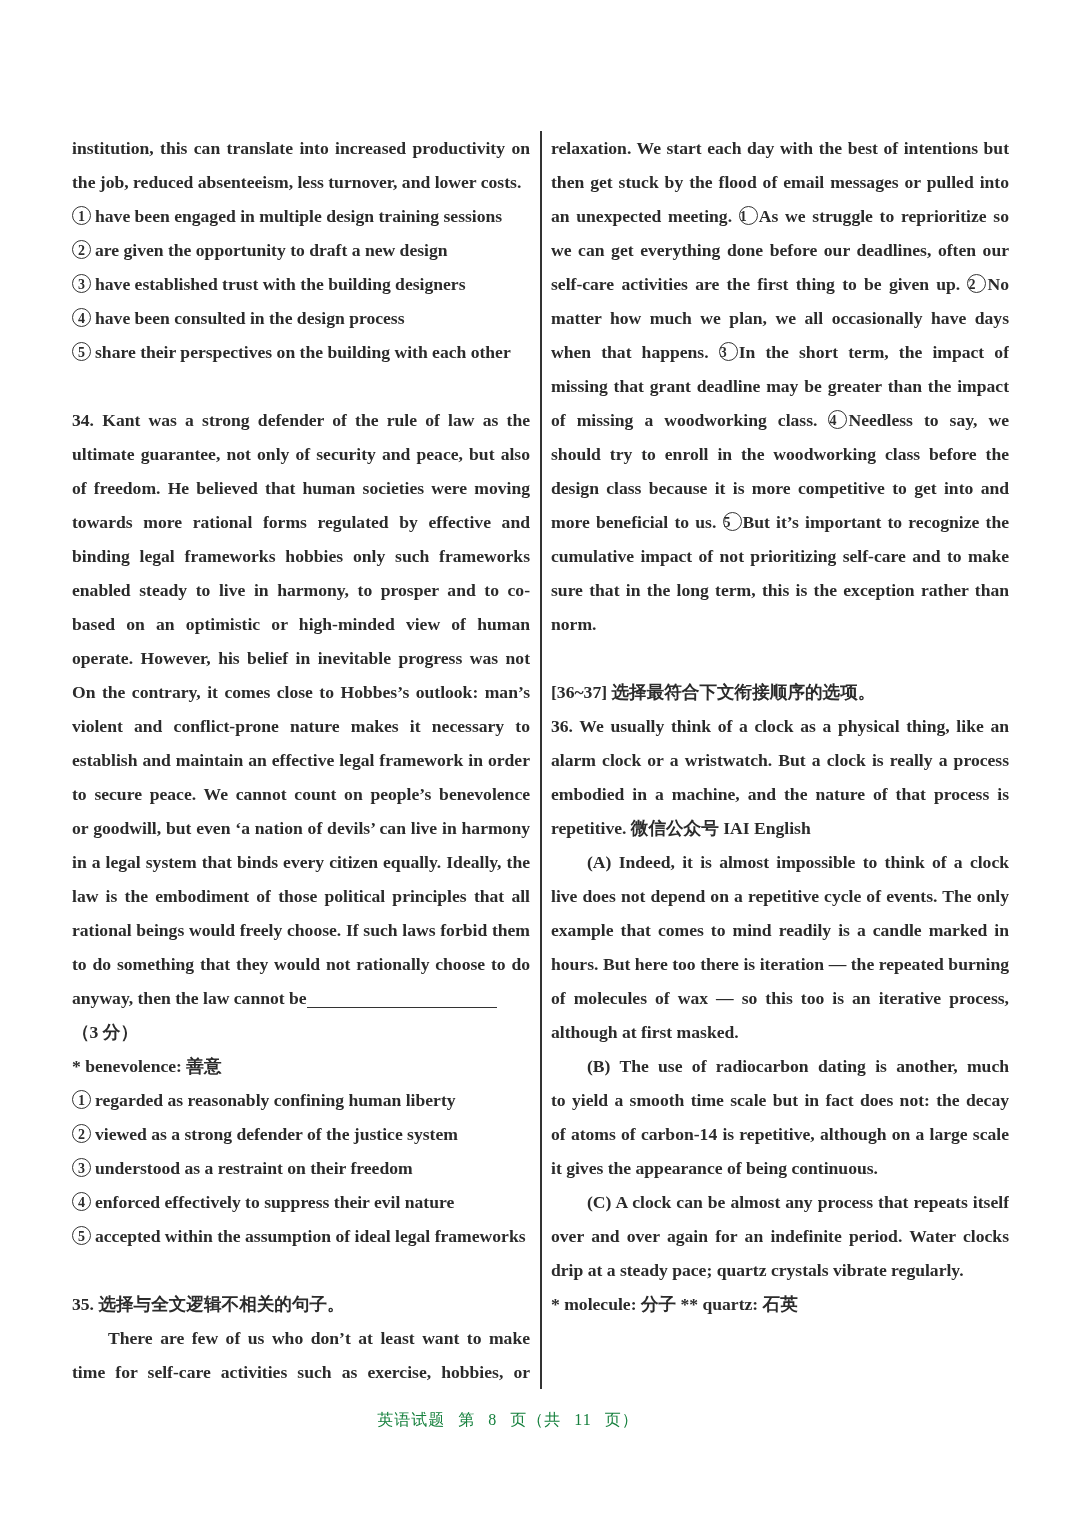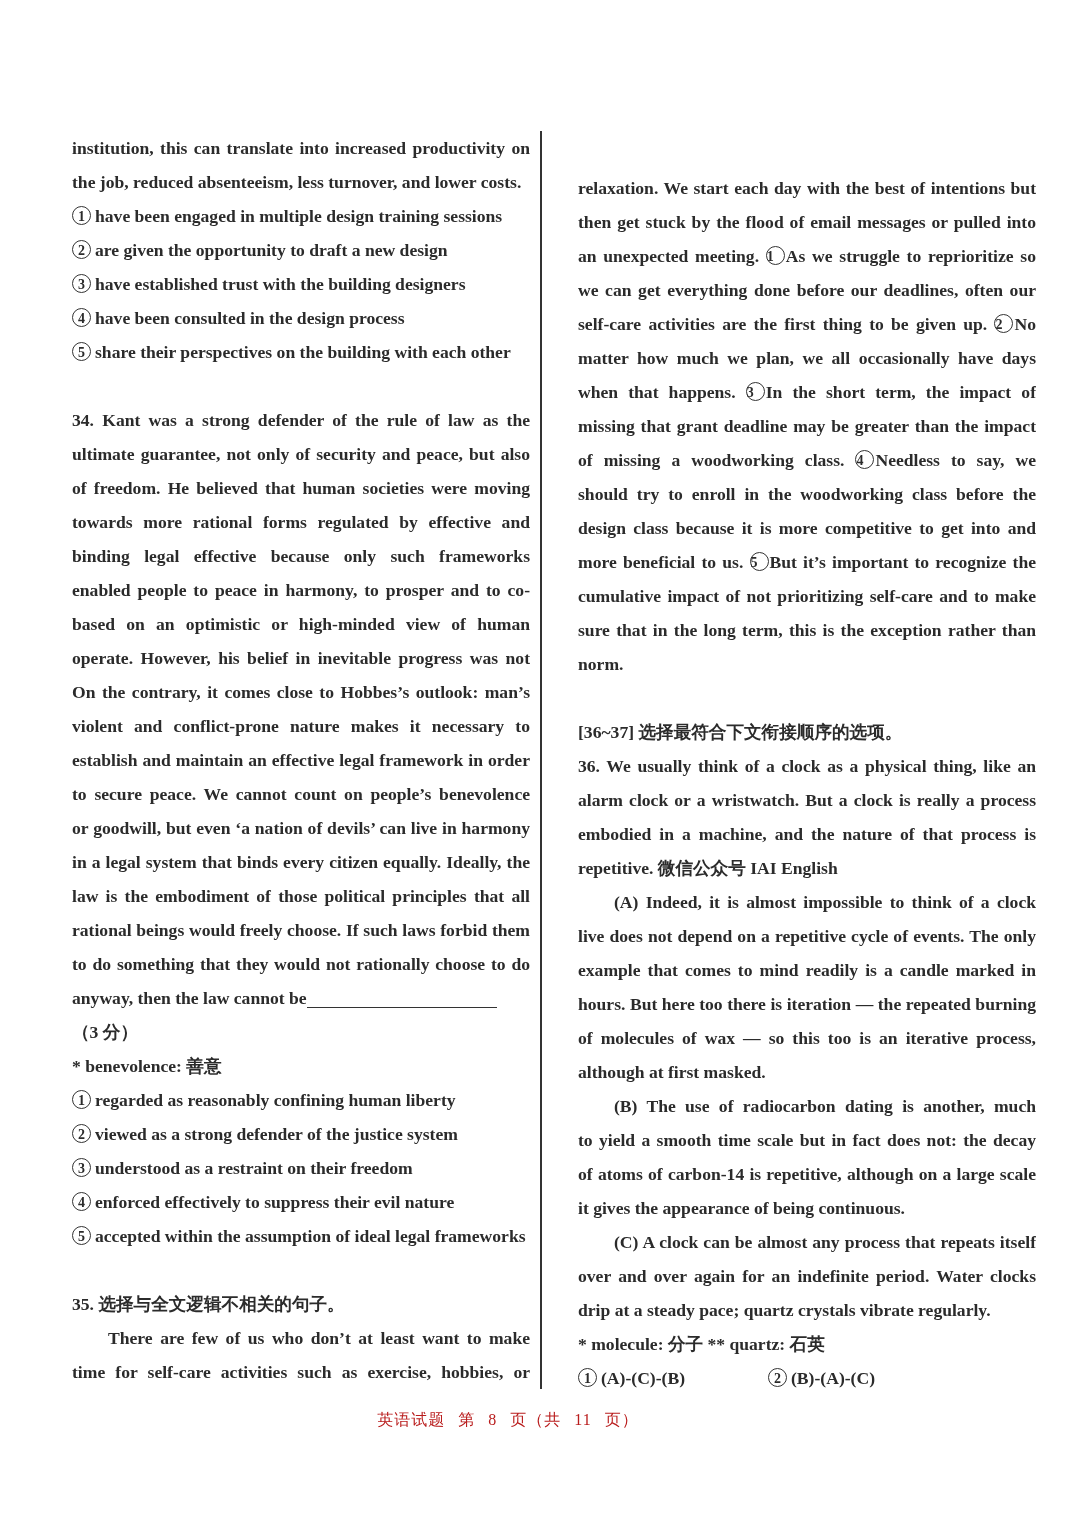--- a/index.html
+++ b/index.html
@@ -1,34 +1,34 @@
 <!DOCTYPE html>
 <html><head>
 <meta charset="utf-8">
 <style>
   html, body { margin: 0; padding: 0; background: #ffffff; }
   body { width: 1080px; height: 1527px; position: relative; overflow: hidden;
          font-family: "Liberation Serif", "DejaVu Serif", serif; color: #2b2b2b; }
   .col { position: absolute; top: 131px; font-size: 17.6px; line-height: 34px; font-weight: bold; }
   .col-left { left: 72px; width: 458px; }
-  .col-right { left: 578px; width: 458px; margin-top: 40px; }
+  .col-right { left: 551px; width: 458px; }
   .divider { position: absolute; left: 540px; top: 131px; width: 1.5px; height: 1258px; background: #333; }
   .line { display: block; white-space: nowrap; height: 34px; }
   .just { text-align: justify; text-align-last: justify; white-space: normal; overflow: hidden; }
   .plain { text-align: left; }
   .indent { padding-left: 36px; }
   .right { }
   .circ { display: inline-block; width: 19px; height: 19px; border: 1.2px solid #333; border-radius: 50%;
           font-size: 14px; line-height: 19px; text-align: center; vertical-align: 1px; margin-right: 4px;
           font-family: "Liberation Serif", serif; box-sizing: border-box; }
   .circ-inline { margin-right: 1px; }
   .blank { display: inline-block; width: 190px; border-bottom: 1.2px solid #333; height: 20px; vertical-align: -4px; }
   .gap { height: 34px; display: block; }
   .footer { position: absolute; top: 1410px; left: 0; width: 1016px; text-align: center; font-size: 16px;
-            letter-spacing: 1px; word-spacing: 8px; color: #b91c1c; }
+            letter-spacing: 1px; word-spacing: 8px; color: #15803d; }
 </style>
 </head>
 <body>
 
 <div class="divider"></div>
 
 <div class="col col-left">
   <span class="line just">institution, this can translate into increased productivity on</span>
   <span class="line plain">the job, reduced absenteeism, less turnover, and lower costs.</span>
 
@@ -40,22 +40,22 @@
     <span class="line plain"><span class="circ">5</span><span>share their perspectives on the building with each other</span></span>
   </div>
 
   <span class="gap"></span>
 
   <div id="q34">
       <span class="line just">34. Kant was a strong defender of the rule of law as the</span>
       <span class="line just">ultimate guarantee, not only of security and peace, but also</span>
       <span class="line just">of freedom. He believed that human societies were moving</span>
       <span class="line just">towards more rational forms regulated by effective and</span>
-      <span class="line just">binding legal effective because only such frameworks</span>
-      <span class="line just">enabled people to peace in harmony, to prosper and to co-</span>
+      <span class="line just">binding legal frameworks hobbies only such frameworks</span>
+      <span class="line just">enabled steady to live in harmony, to prosper and to co-</span>
       <span class="line just">based on an optimistic or high-minded view of human nature.</span>
       <span class="line just">operate. However, his belief in inevitable progress was not</span>
       <span class="line just">On the contrary, it comes close to Hobbes’s outlook: man’s</span>
       <span class="line just">violent and conflict-prone nature makes it necessary to</span>
       <span class="line just">establish and maintain an effective legal framework in order</span>
       <span class="line just">to secure peace. We cannot count on people’s benevolence</span>
       <span class="line just">or goodwill, but even ‘a nation of devils’ can live in harmony</span>
       <span class="line just">in a legal system that binds every citizen equally. Ideally, the</span>
       <span class="line just">law is the embodiment of those political principles that all</span>
       <span class="line just">rational beings would freely choose. If such laws forbid them</span>
@@ -126,18 +126,15 @@
   <span class="line plain">it gives the appearance of being continuous.</span>
 
   <div id="paraC">
       <span class="line just indent">(C) A clock can be almost any process that repeats itself</span>
       <span class="line just">over and over again for an indefinite period. Water clocks</span>
     </div>
   <span class="line plain">drip at a steady pace; quartz crystals vibrate regularly.</span>
 
   <span class="line right">* molecule:  分子   ** quartz:  石英</span>
 
-  <span class="line plain">
-    <span style="display:inline-block;width:190px"><span class="circ">1</span><span>(A)-(C)-(B)</span></span><span><span class="circ">2</span><span>(B)-(A)-(C)</span></span>
-  </span>
 </div>
 
 <div class="footer">英语试题  第 8 页（共 11 页）</div>
 
 </body></html>

